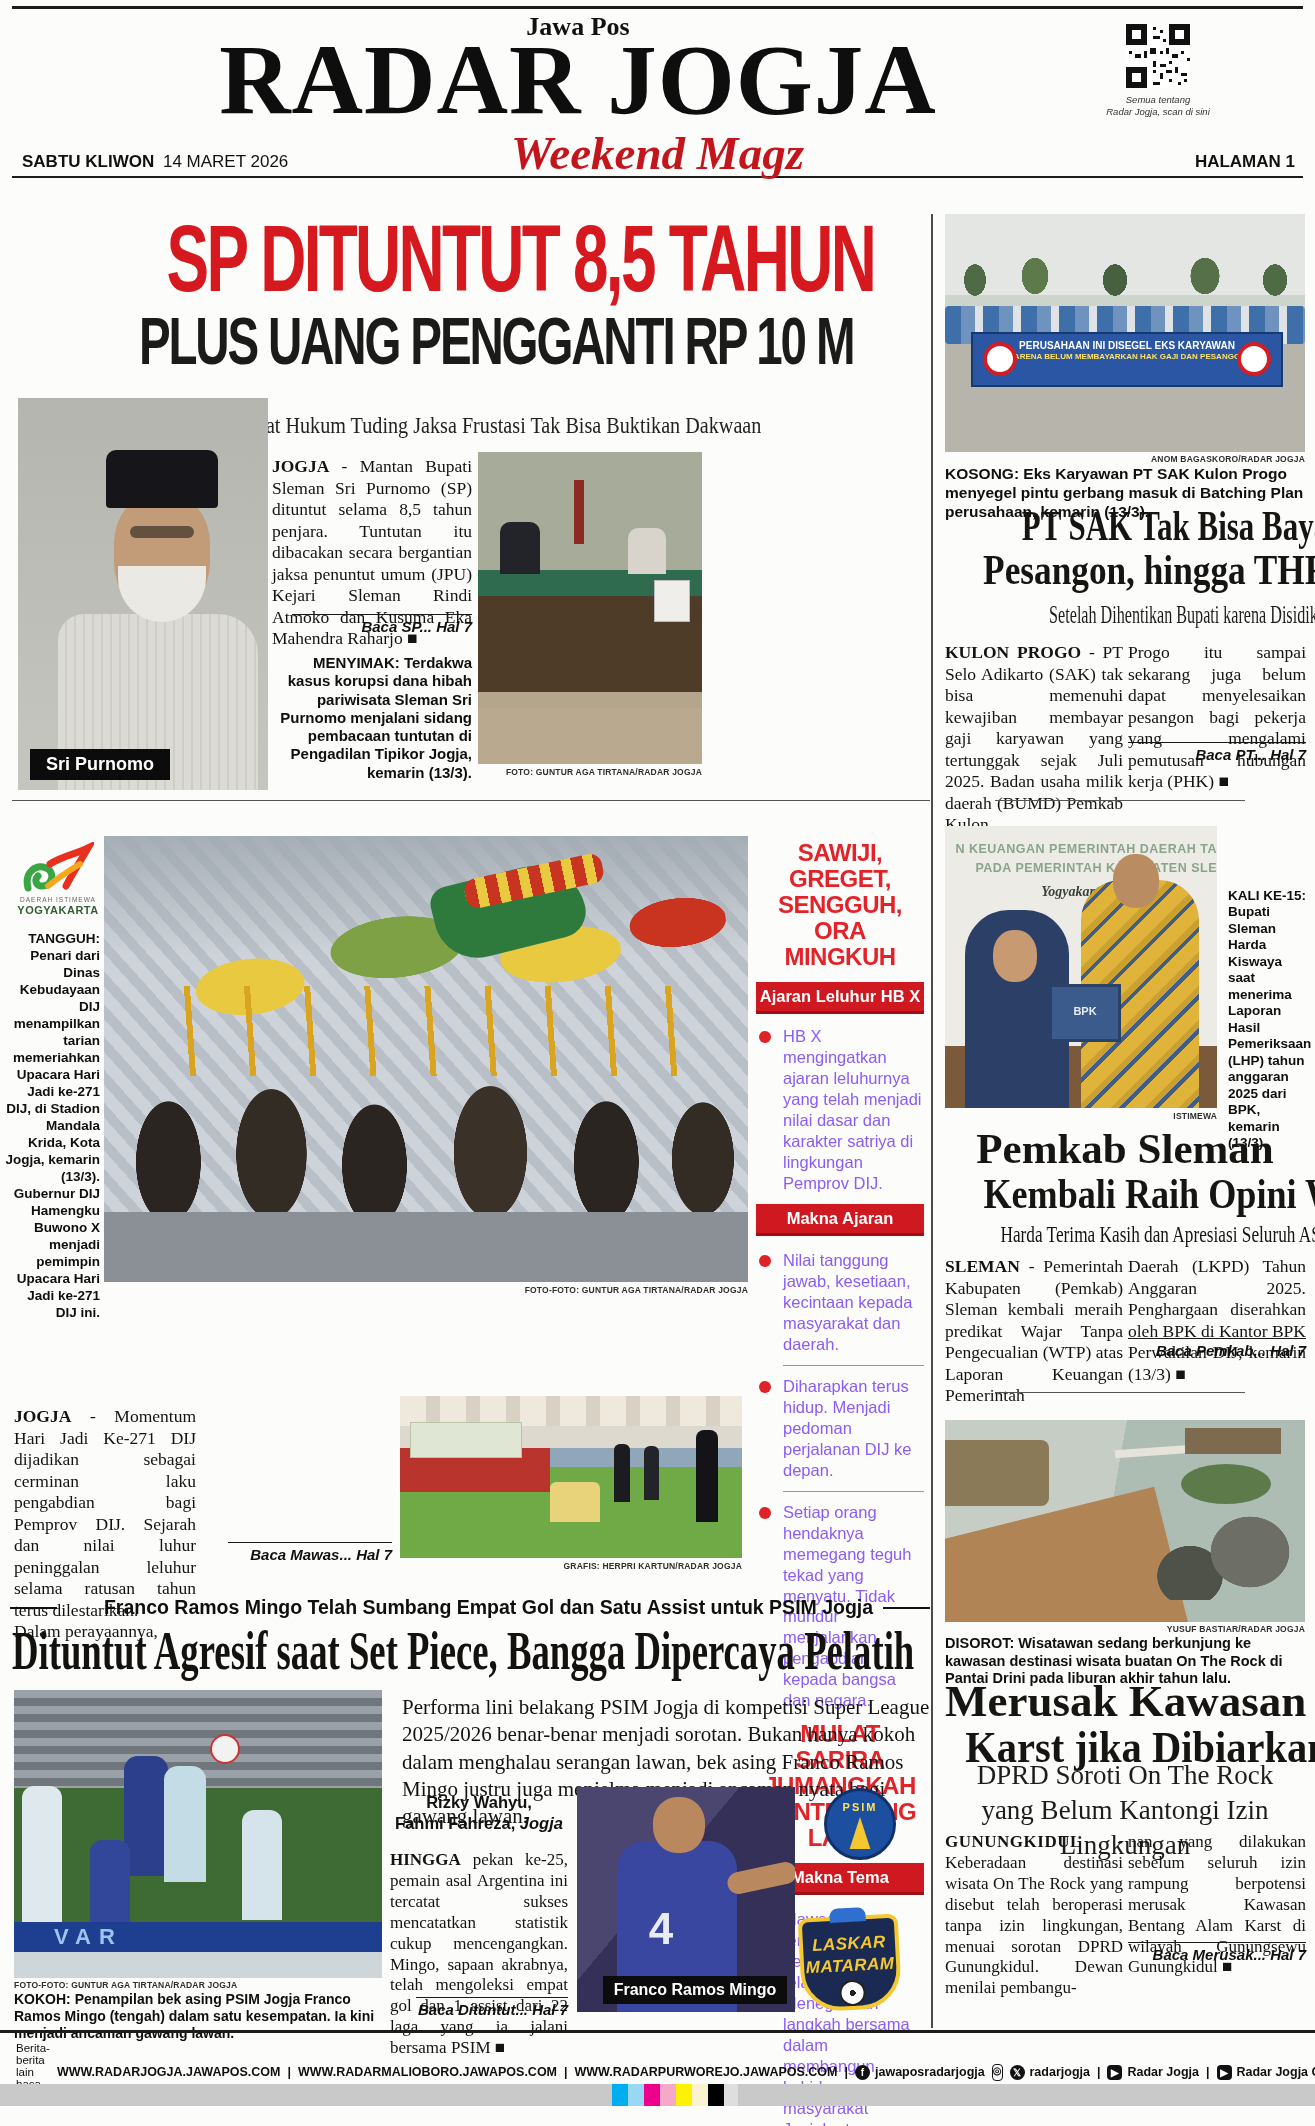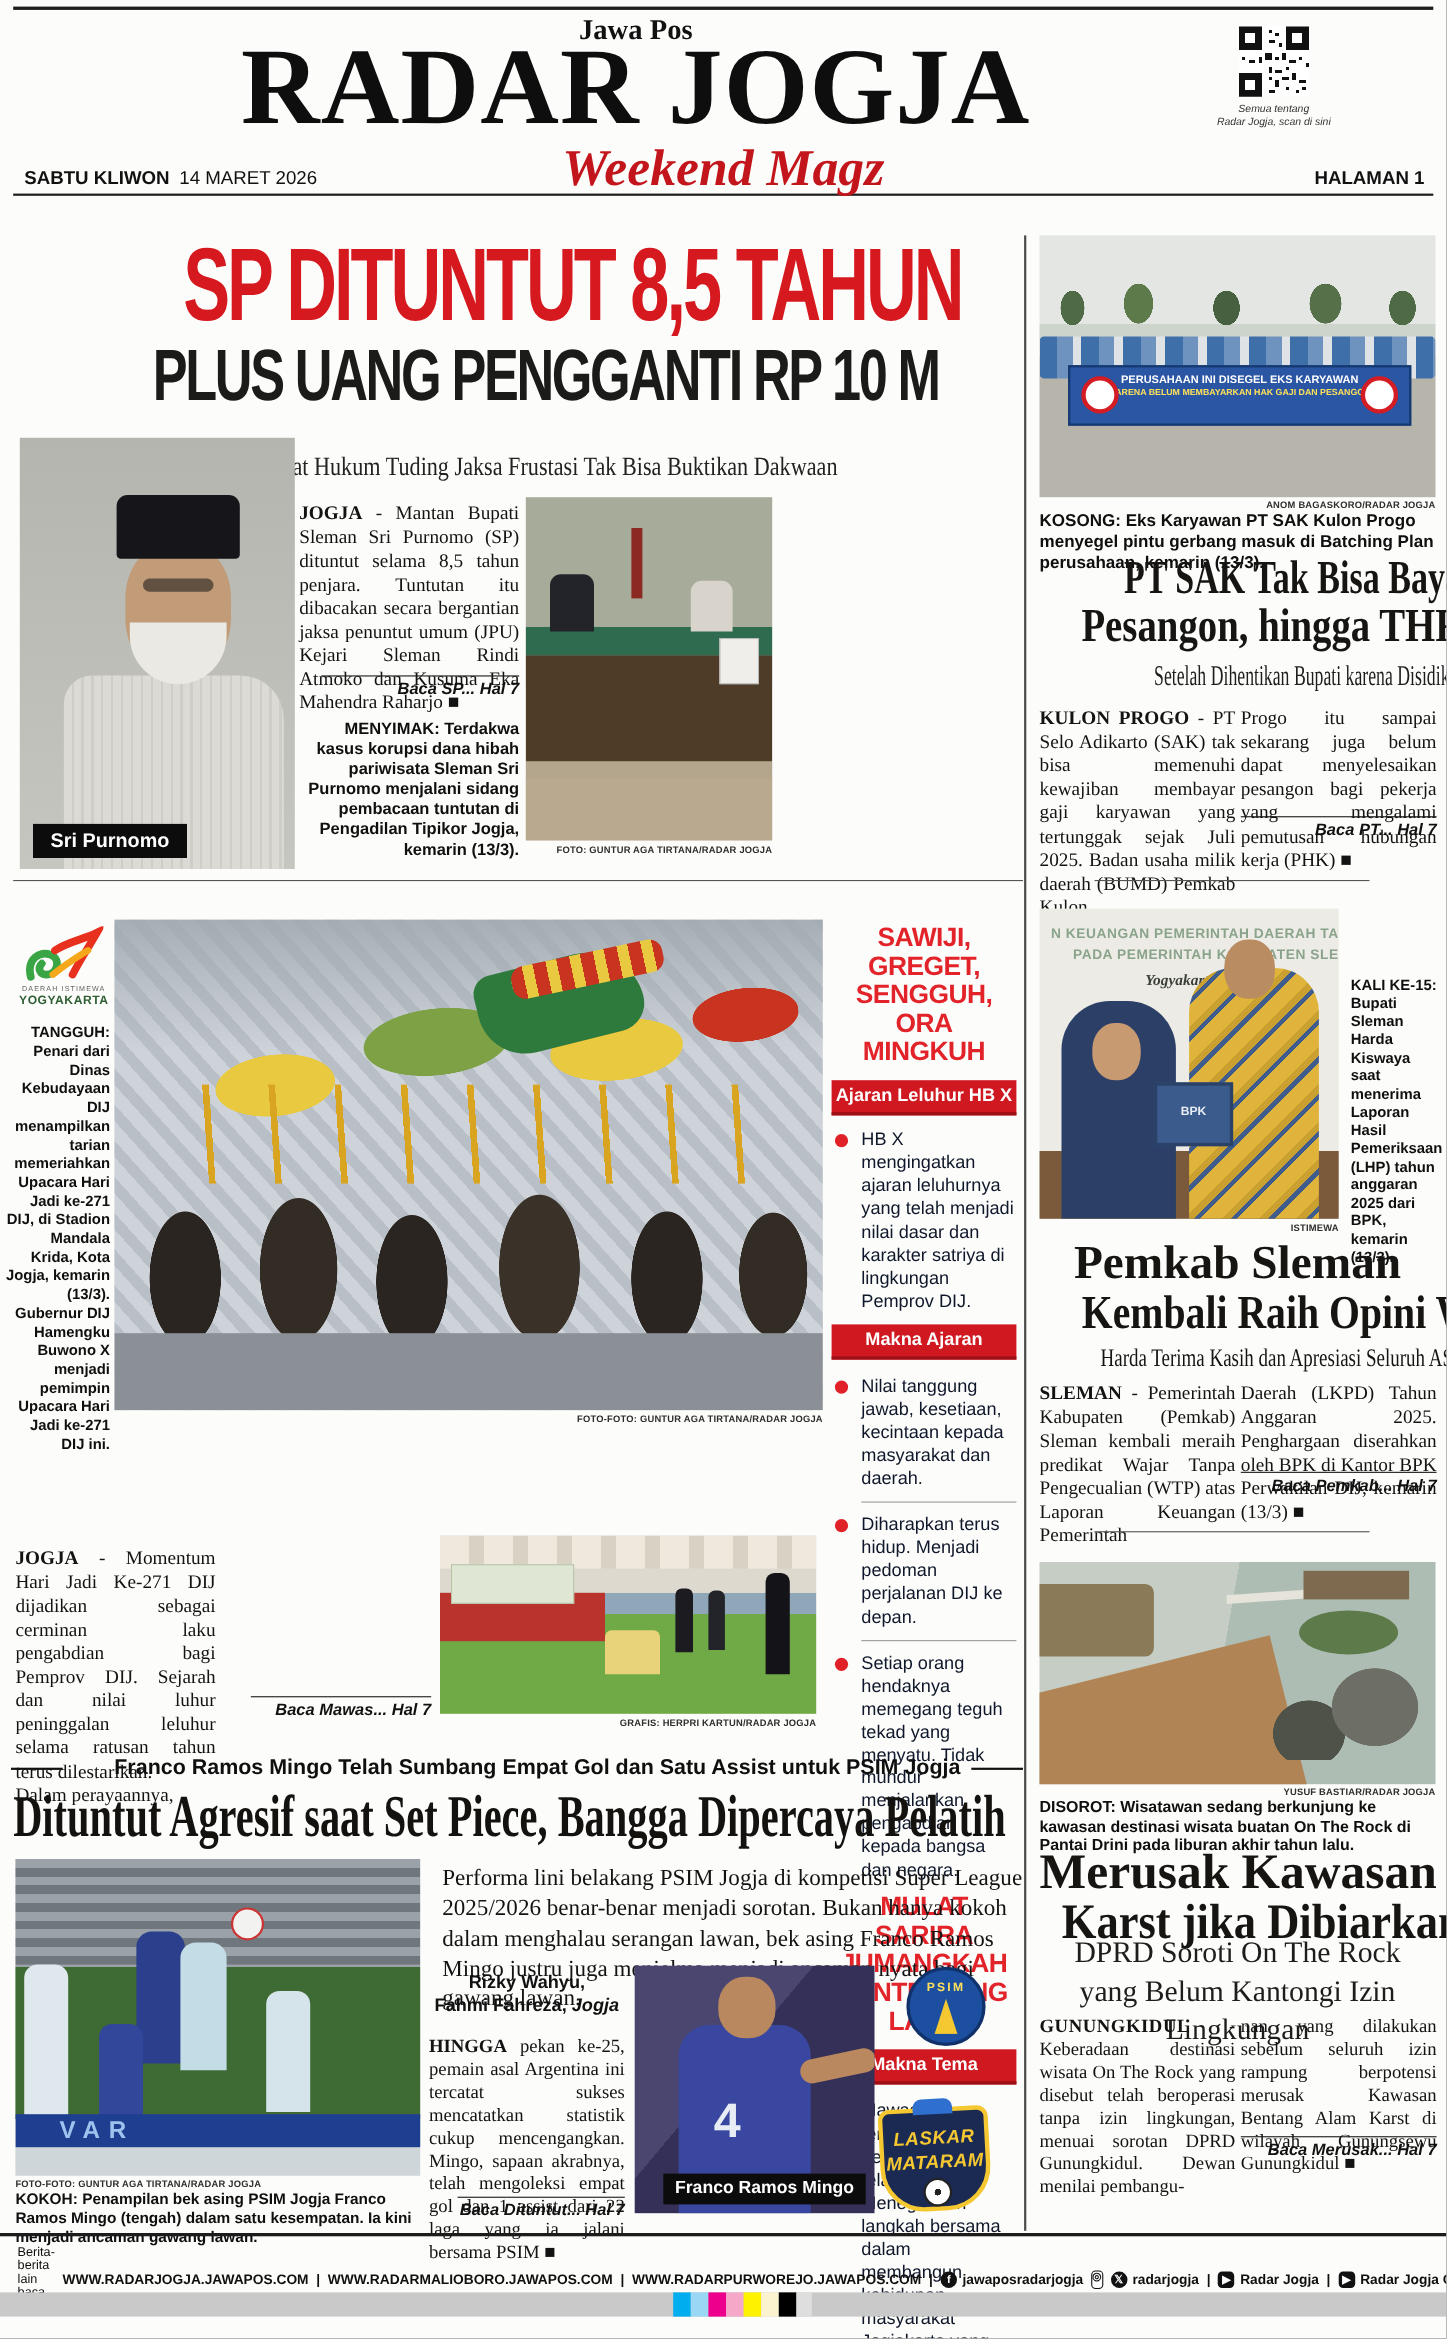--- a/index.html
+++ b/index.html
@@ -11,21 +11,21 @@
   .cred{position:absolute;font:700 8.5px/1.1 "Liberation Sans",sans-serif;color:#2e2e2e;letter-spacing:.2px;text-align:right;}
   .cap{position:absolute;font:700 15px/1.22 "Liberation Sans",sans-serif;color:#0f0f0f;}
   .bd{position:absolute;font:17.5px/1.23 "Liberation Serif",serif;color:#131313;text-align:justify;}
   .jmp{position:absolute;border-top:1.5px solid #1a1a1a;padding-top:3px;font:italic 700 15px "Liberation Sans",sans-serif;text-align:right;color:#111;}
   .hl{position:absolute;font-family:"Liberation Serif",serif;font-weight:700;color:#171512;text-align:center;}
   .cx{display:inline-block;transform-origin:center top;white-space:nowrap;}
   .lx{display:inline-block;transform-origin:left top;white-space:nowrap;}
   .rule{position:absolute;background:#1c1c1c;}
   .redbar{background:#cf1820;color:#fff;font:700 16.5px/1 "Liberation Sans",sans-serif;text-align:center;
           padding:6px 0 7px;border-bottom:3px solid #9d1016;}
-  .bullet{position:relative;padding-left:27px;font:16.5px/1.27 "Liberation Sans",sans-serif;color:#0f172a;margin-bottom:10px;}
+  .bullet{position:relative;padding-left:27px;font:16.5px/1.27 "Liberation Sans",sans-serif;color:#8b5cf6;margin-bottom:10px;}
   .bullet::before{content:"";position:absolute;left:3px;top:5px;width:12px;height:12px;border-radius:50%;background:#e02128;}
   .sep{border-bottom:1px solid #999;margin:2px 0 10px 27px;}
   .sawijittl{font:700 24px/1.08 "Liberation Sans",sans-serif;color:#e2242a;text-align:center;letter-spacing:-.5px;}
   .ftitem{display:flex;align-items:center;gap:5px;white-space:nowrap;}
   .fticon{width:15px;height:15px;border-radius:50%;background:#111;color:#fff;font:700 10px/15px "Liberation Sans",sans-serif;
           text-align:center;display:inline-block;}
 </style>
 </head>
 <body>
 

